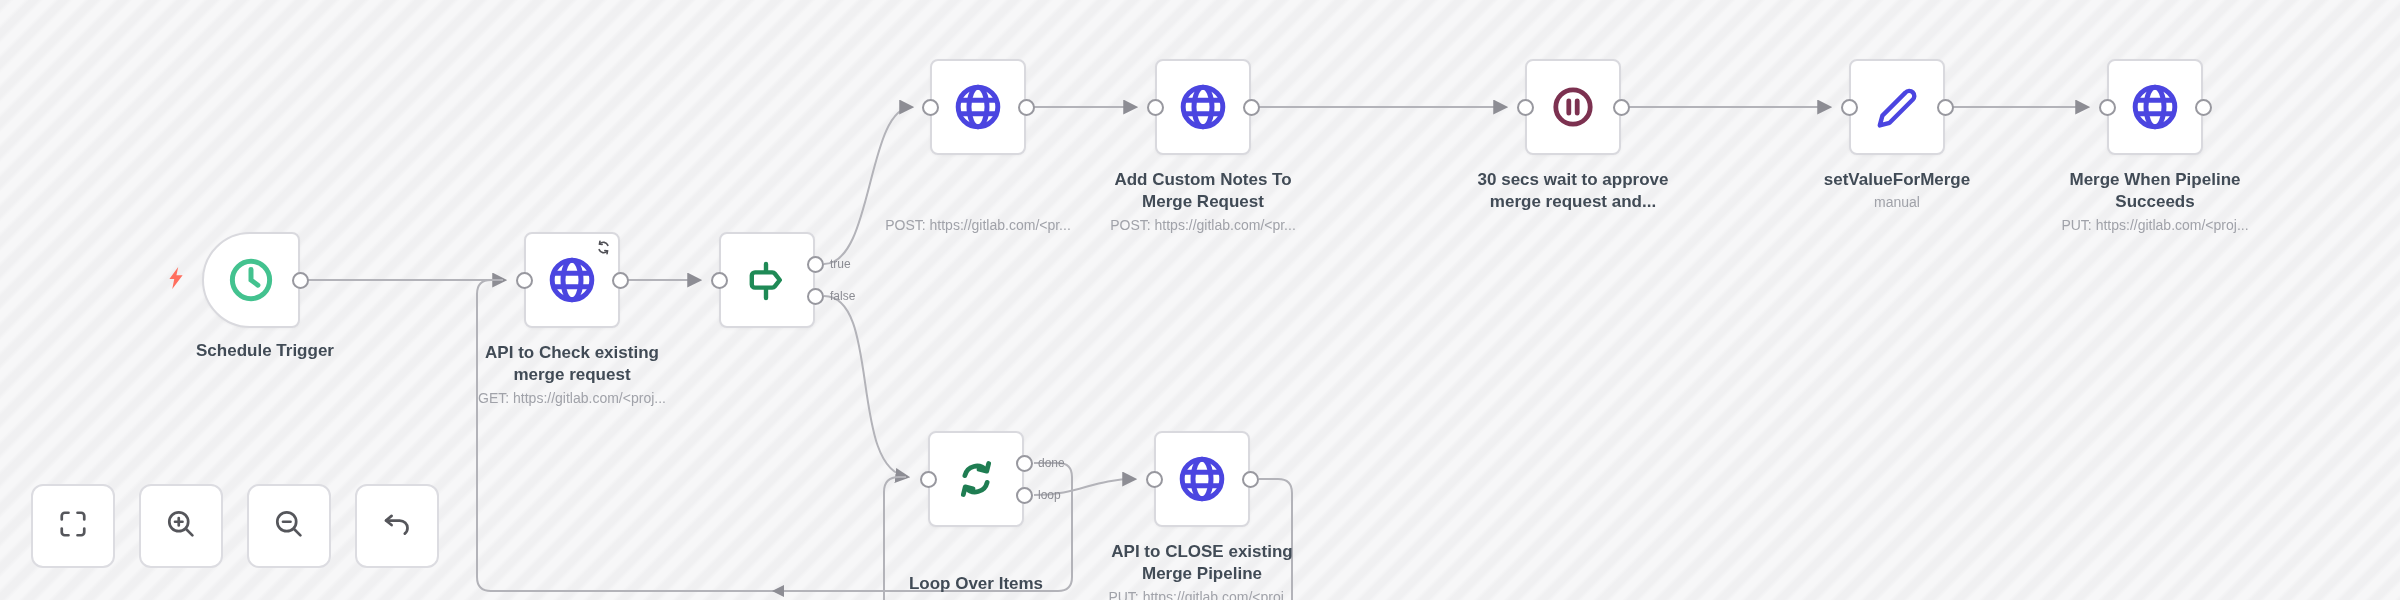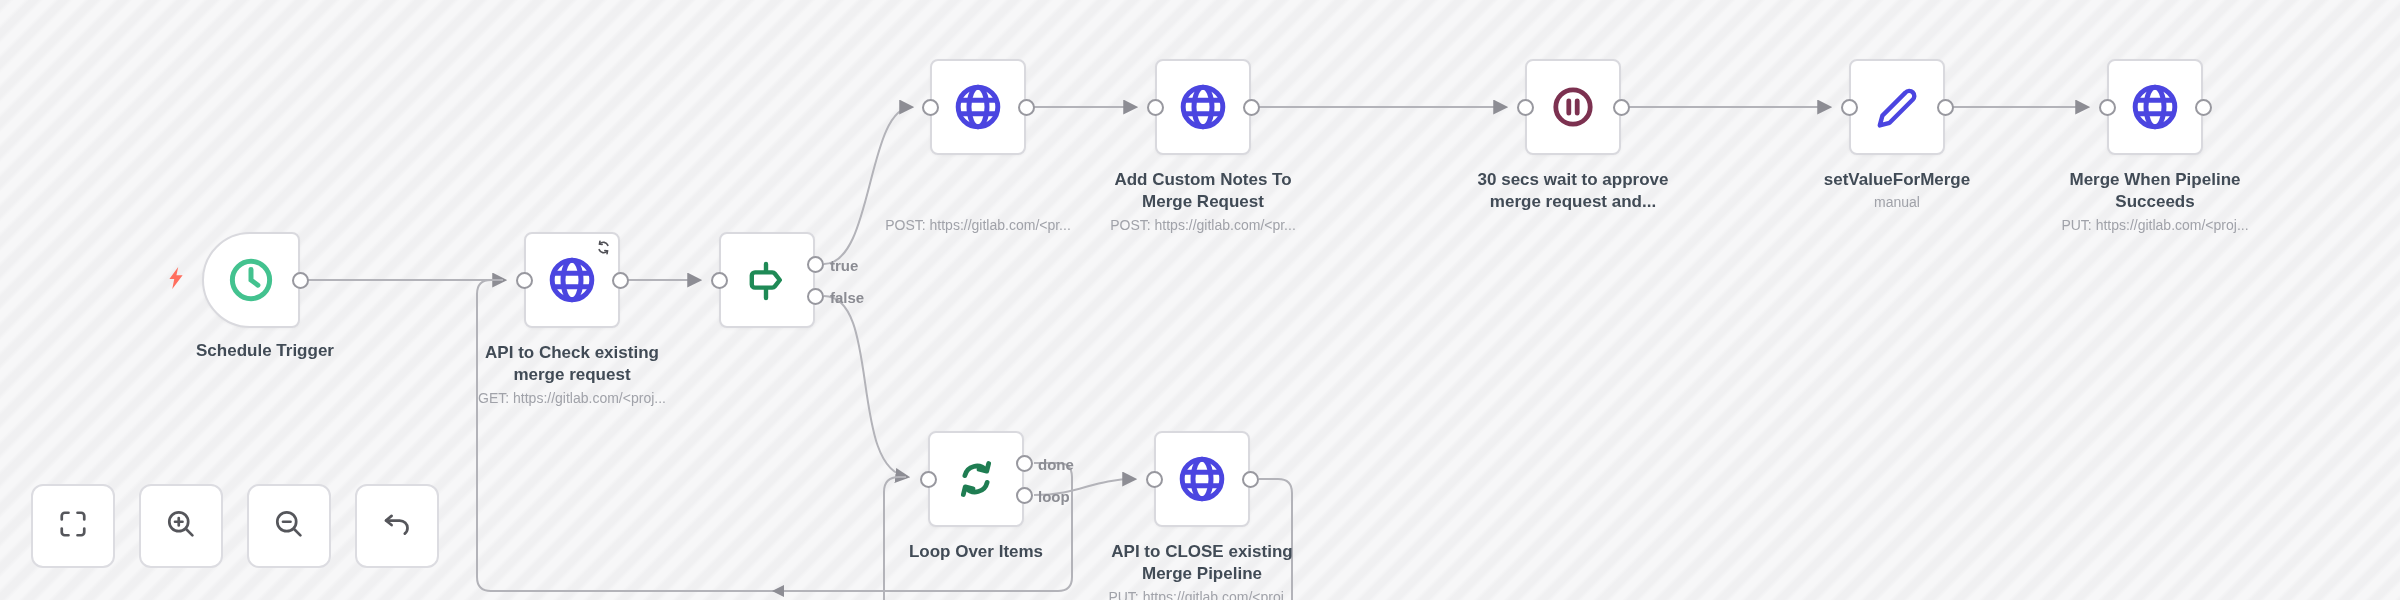--- a/index.html
+++ b/index.html
@@ -30,21 +30,21 @@
     position:absolute;z-index:2;width:300px;text-align:center;
     font-size:17px;font-weight:700;color:#414b56;line-height:1.3;
     white-space:pre-line;
   }
   .nsub{
     position:absolute;z-index:2;width:320px;text-align:center;
     font-size:14px;font-weight:400;color:#a0a2a9;line-height:1.25;
     white-space:nowrap;
   }
   .portlabel{
-    position:absolute;z-index:2;font-size:15px;color:#8b8c93;line-height:1;font-weight:bold;
+    position:absolute;z-index:2;font-size:12px;color:#8b8c93;line-height:1;
   }
   .ctrl{
     position:absolute;width:84px;height:84px;background:#fff;
     border:2px solid #dcdce1;border-radius:12px;z-index:4;
     display:flex;align-items:center;justify-content:center;
     box-sizing:border-box;cursor:pointer;
   }
   .bolt{position:absolute;z-index:2;width:16px;height:22px;}
 </style>
 </head>
@@ -208,21 +208,21 @@
         <path d="M17.8 13.8 A6.4 6.4 0 0 1 6.8 16.6"></path>
         <path d="M5.4 20.1 L6.4 16.1 10.4 17.1" stroke-linejoin="round"></path>
       </svg>
     </span>
   </div>
   <div class="port" style="left:919.5px;top:470.5px;"></div>
   <div class="port" style="left:1015.5px;top:454.5px;"></div>
   <div class="port" style="left:1015.5px;top:486.5px;"></div>
   <span class="portlabel" style="left:1038px;top:457px;">done</span>
   <span class="portlabel" style="left:1038px;top:489px;">loop</span>
-  <div class="nlabel" style="left:826px;top:541px;">Loop Over Items</div>
+  <div class="nlabel" style="left:826px;top:573px;">Loop Over Items</div>
 
   <div class="node" style="left:1154px;top:431px;">
     <span class="icon-wrap">
       <svg width="54" height="54" viewBox="0 0 24 24" fill="none" stroke="#4b45e0" stroke-width="2.2">
         <circle cx="12" cy="12" r="8.8"></circle>
           <ellipse cx="12" cy="12" rx="4" ry="8.8"></ellipse>
         <path d="M3.6 9 H20.4 M3.6 15 H20.4"></path>
       </svg>
     </span>
   </div>

